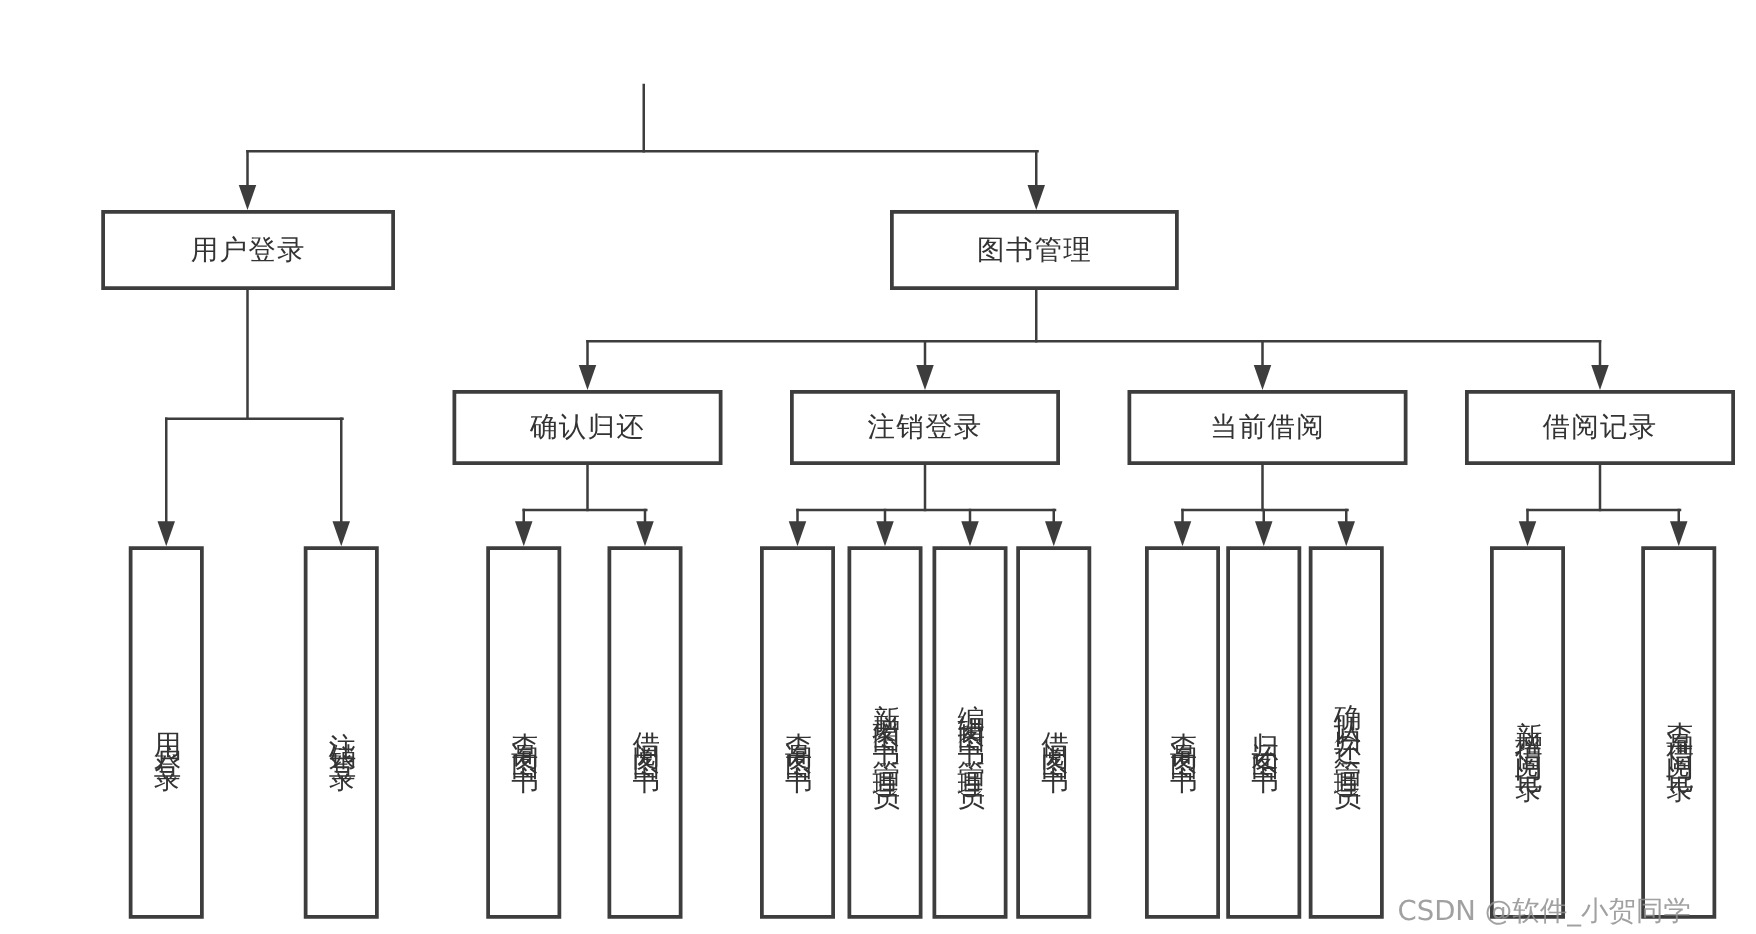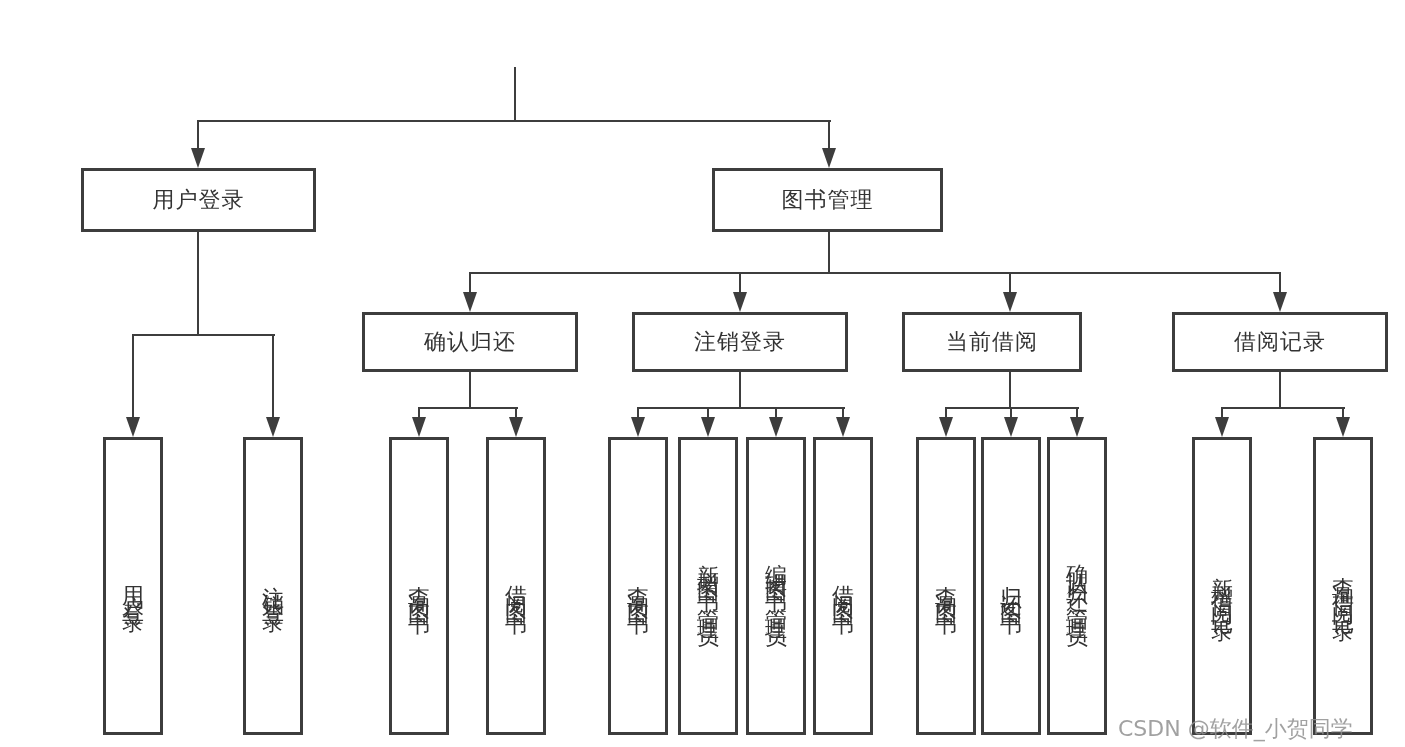--- a/index.html
+++ b/index.html
@@ -34,21 +34,21 @@
 <body>
 
 <div class="canvas">
 
 
   <div class="hbox" style="left:81px; top:168px; width:235px; height:64px;">用户登录</div>
   <div class="hbox" style="left:712px; top:168px; width:231px; height:64px;">图书管理</div>
 
   <div class="hbox" style="left:362px; top:312px; width:216px; height:60px;">确认归还</div>
   <div class="hbox" style="left:632px; top:312px; width:216px; height:60px;">注销登录</div>
-  <div class="hbox" style="left:902px; top:312px; width:180px; height:60px;">当前借阅</div>
+  <div class="hbox" style="left:902px; top:312px; width:224px; height:60px;">当前借阅</div>
   <div class="hbox" style="left:1172px; top:312px; width:216px; height:60px;">借阅记录</div>
 
   <div class="vbox" style="left:103px;">用户登录</div>
   <div class="vbox" style="left:243px;">注销登录</div>
 
   <div class="vbox" style="left:389px;">查询图书</div>
   <div class="vbox" style="left:486px;">借阅图书</div>
 
   <div class="vbox" style="left:608px;">查询图书</div>
   <div class="vbox" style="left:678px;">新增图书（管理员）</div>

